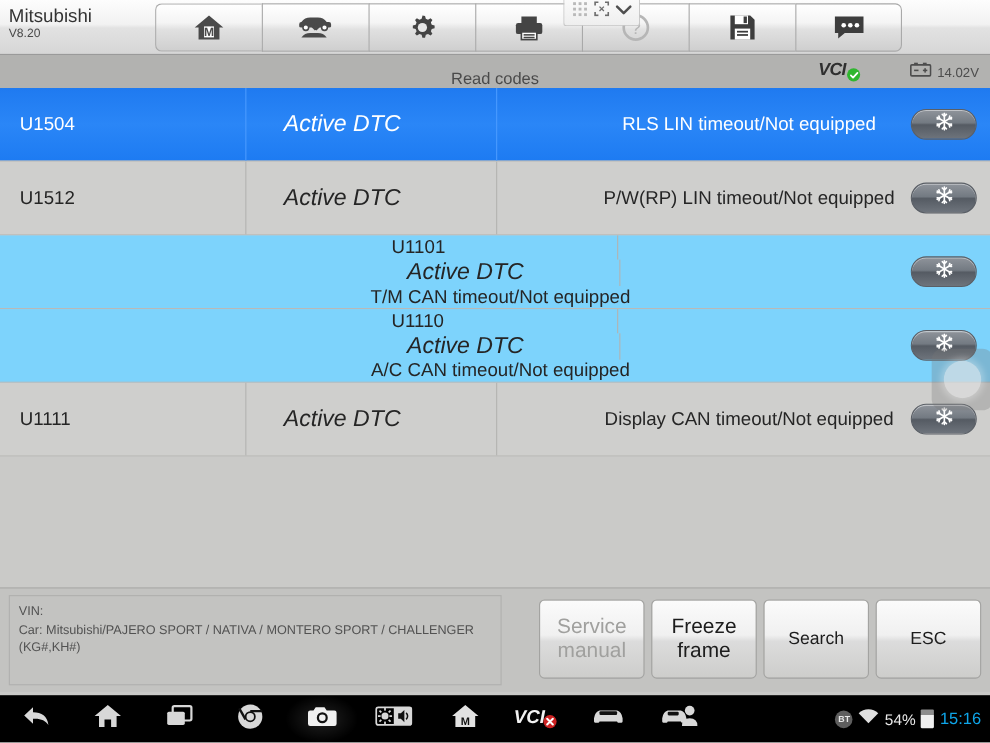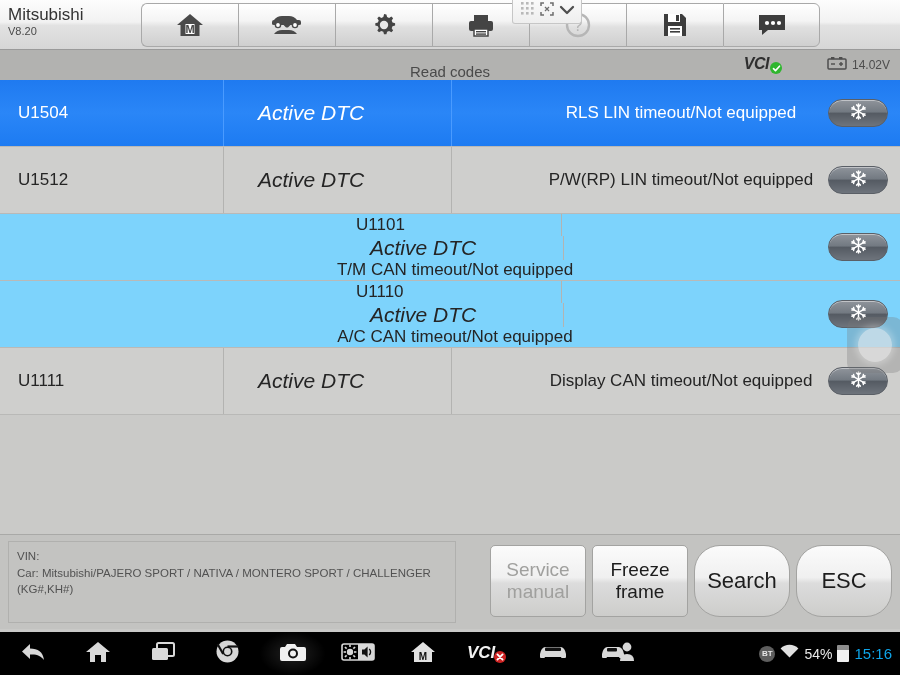--- a/index.html
+++ b/index.html
@@ -123,21 +123,21 @@
   }
   .btn-row { position: absolute; right: 8px; top: 10px; display: flex; gap: 6px; }
   .abtn {
     width: 96px; height: 72px; border-radius: 5px;
     border: 1px solid #a3a3a1;
     background: linear-gradient(180deg,#fbfbfb 0%,#f0f0f0 45%,#dcdcdc 53%,#cdcdcb 100%);
     display: flex; align-items: center; justify-content: center; text-align: center;
     font-size: 19px; color: #1d1d1d; line-height: 1.15; padding: 0 4px;
   }
   .abtn.disabled { color: #a0a09e; }
-  .abtn.small { font-size: 22px; border-radius: 26px; }
+  .abtn.small { font-size: 16px; }
 
   
   .navbar {
     position: absolute; left: 0; top: 632px; width: 900px; height: 43px;
     background: #000; display: flex; align-items: center;
   }
   .nav-item { width: 65px; height: 43px; display:flex; align-items:center; justify-content:center; }
   .nav-item.cam { background: radial-gradient(ellipse at center, rgba(255,255,255,.13) 0%, rgba(255,255,255,0) 72%); }
   .nav-right {
     position: absolute; right: 8px; top: 0; height: 43px;

